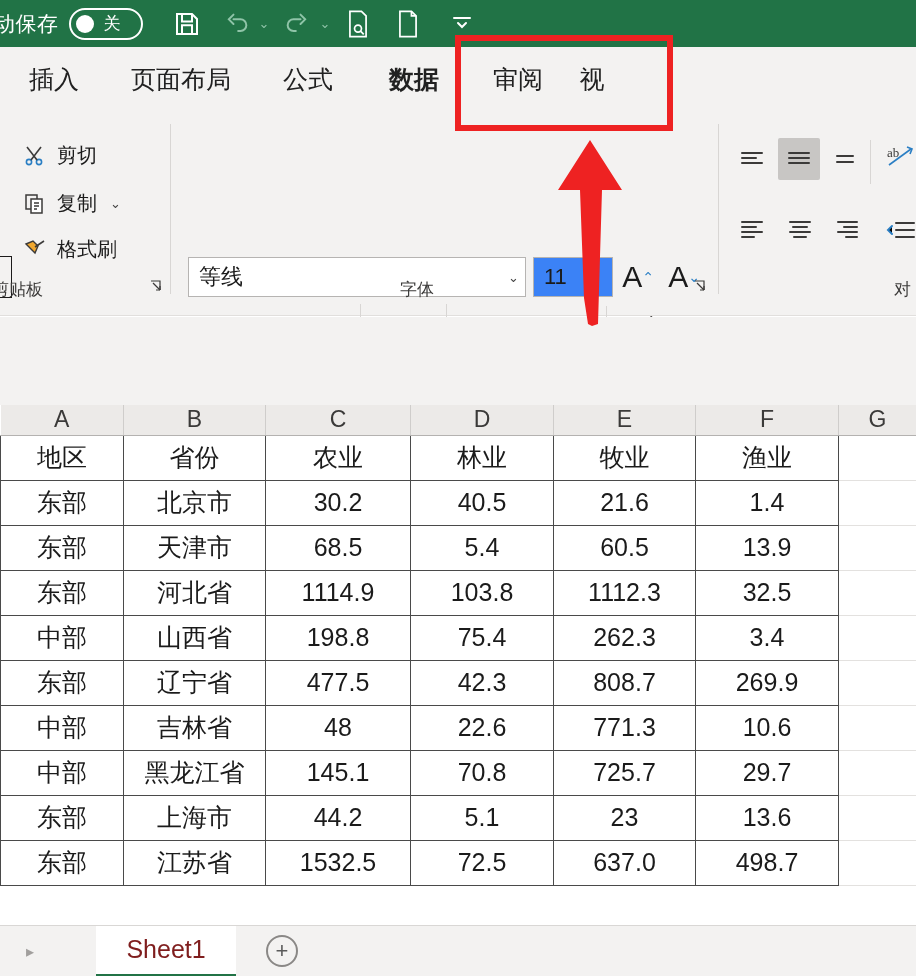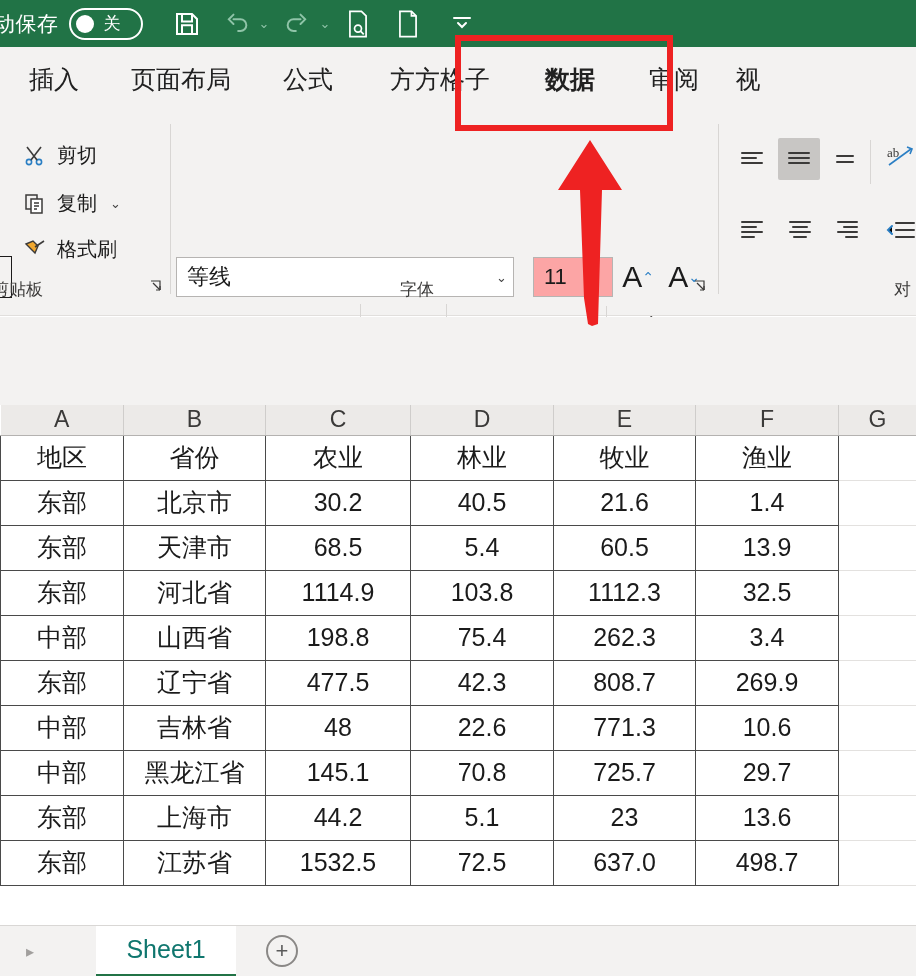--- a/index.html
+++ b/index.html
@@ -81,29 +81,29 @@
   
   .clip-item {
     position: absolute; display: flex; align-items: center; gap: 9px;
     font-size: 20px; color: #1b1b1b; white-space: nowrap;
   }
   .clip-icon { width: 26px; height: 26px; display:flex; align-items:center; justify-content:center; }
   .mini-caret { color: #444; font-size: 13px; margin-left: 4px; }
 
   
   .font-name-box {
-    position: absolute; left: 176px; top: 141px; width: 338px; height: 40px;
+    position: absolute; left: 188px; top: 141px; width: 338px; height: 40px;
     background: #ffffff; border: 1px solid #b6b4b2;
     display: flex; align-items: center; padding: 0 6px 0 10px;
     font-size: 22px; color: #1b1b1b;
   }
   .font-name-box .v { flex: 1; }
   .font-size-box {
     position: absolute; left: 533px; top: 141px; width: 80px; height: 40px;
-    background: #fca5a5; border: 1px solid #b6b4b2;
+    background: #3b82f6; border: 1px solid #b6b4b2;
     display: flex; align-items: center; padding: 0 6px 0 10px;
     font-size: 22px; color: #1b1b1b;
   }
   .rb-icon {
     position: absolute; display: flex; align-items: center; justify-content: center;
     color: #1b1b1b;
   }
   .align-btn {
     position: absolute; width: 36px; height: 34px;
     display: flex; align-items: center; justify-content: center;
@@ -174,21 +174,21 @@
   
   .sheetbar {
     position: absolute; left: 0; bottom: 0; width: 916px; height: 51px;
     background: #f3f2f1; border-top: 1px solid #d9d7d5;
     display: flex; align-items: center;
   }
   .nav-arrow { margin-left: 26px; color: #a19f9d; font-size: 16px; }
   .sheet-tab {
     margin-left: 62px; width: 140px; height: 51px; background: #ffffff;
     display: flex; align-items: center; justify-content: center;
-    font-size: 25px; color: #0f766e;
+    font-size: 25px; color: #7f1d1d;
     border-bottom: 3px solid #217346;
   }
   .add-sheet {
     margin-left: 30px; width: 32px; height: 32px; border: 2px solid #8a8886; border-radius: 50%;
     display: flex; align-items: center; justify-content: center; color: #5a5a5a; font-size: 22px;
   }
 </style>
 </head>
 <body>
 
@@ -248,24 +248,20 @@
     <div class="tab" style="width:108px;">
       <span>插入</span>
       
     </div>
     <div class="tab" style="width:146px;">
       <span>页面布局</span>
       
     </div>
     <div class="tab" style="width:108px;">
       <span>公式</span>
-      
-    </div>
-    <div class="tab" style="width:156px;">
-      <span>方方格子</span>
       
     </div>
     <div class="tab" style="width:104px;font-weight:bold;">
       <span>数据</span>
       
     </div>
     <div class="tab" style="width:104px;">
       <span>审阅</span>
       
     </div>

